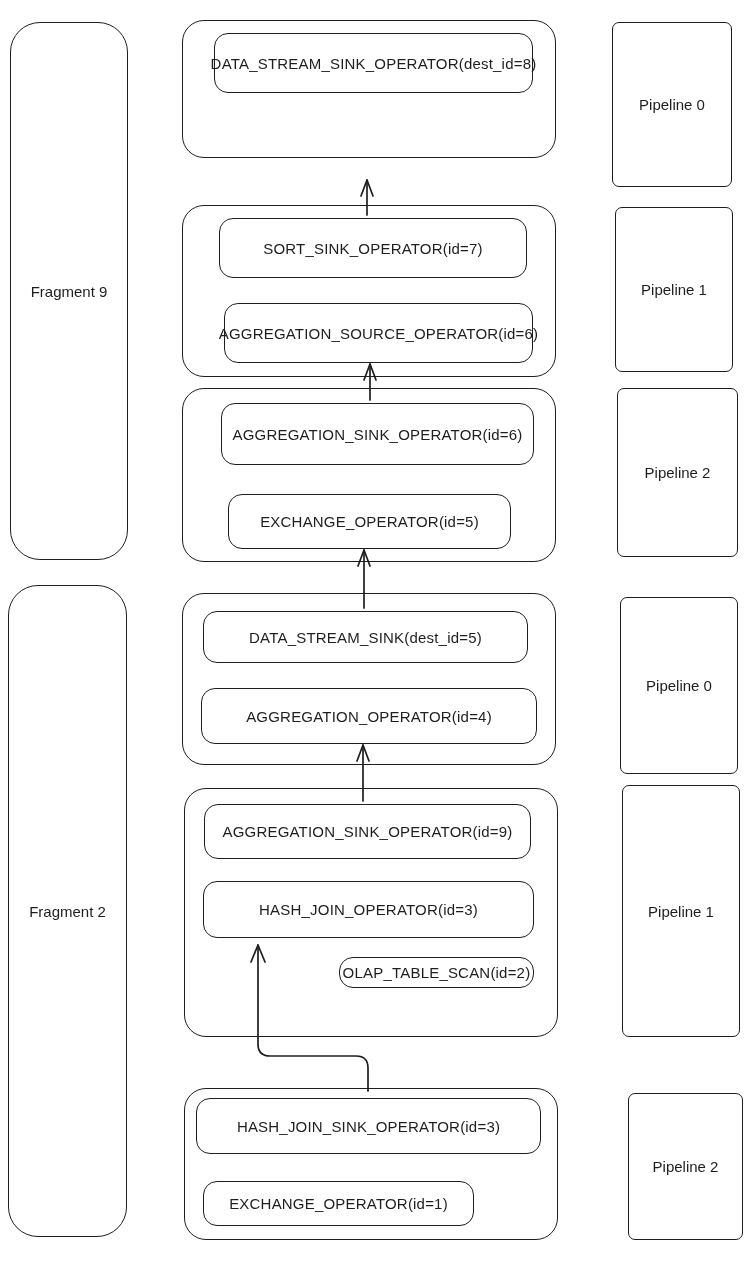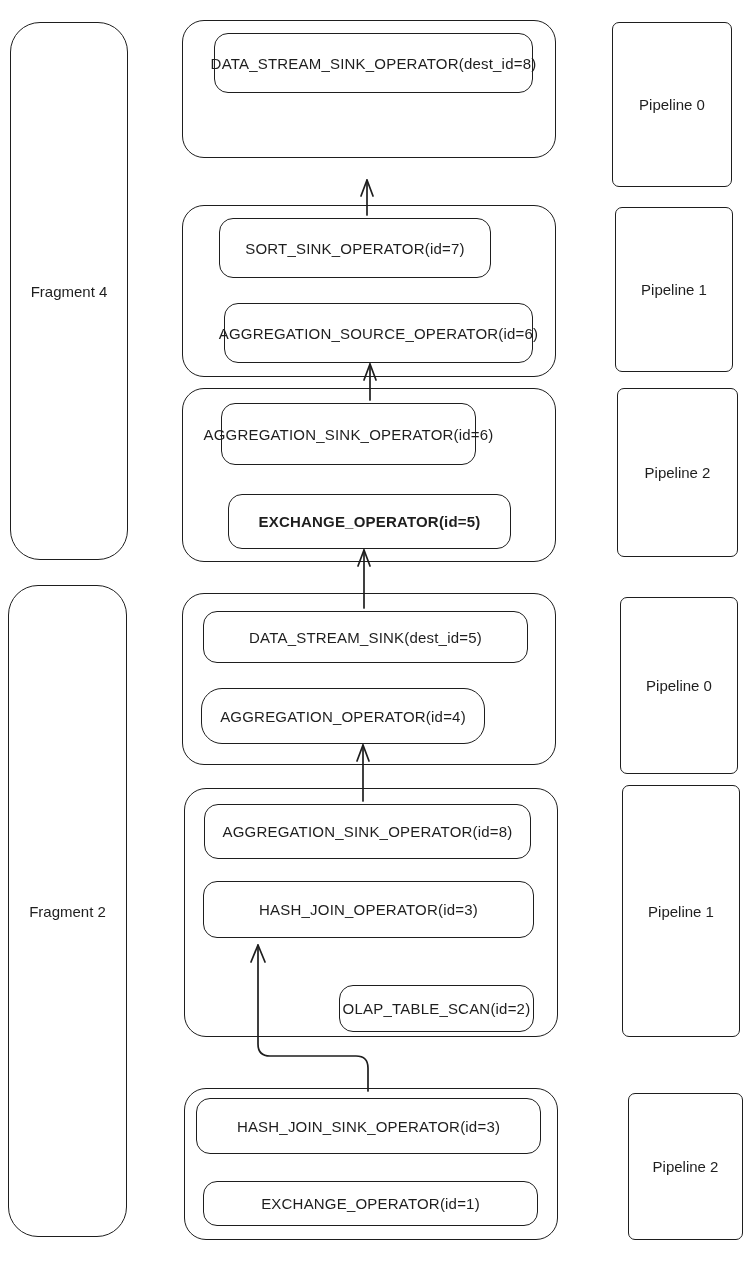--- a/index.html
+++ b/index.html
@@ -65,76 +65,76 @@
     stroke-linecap: round;
     stroke-linejoin: round;
   }
 </style>
 </head>
 <body>
 
 <div id="canvas">
 
   <div class="box fragment-box" style="left:10px; top:22px; width:118px; height:538px;">
-    <span>Fragment 4</span>
+    <span>Fragment 9</span>
   </div>
   <div class="box fragment-box" style="left:8px; top:585px; width:119px; height:652px;">
     <span>Fragment 2</span>
   </div>
 
   <div class="box group-box" style="left:182px; top:20px; width:374px; height:138px;">
     <div class="op-box" style="left:31px; top:12px; width:319px; height:60px;">
       <span>DATA_STREAM_SINK_OPERATOR(dest_id=8)</span>
     </div>
   </div>
 
   <div class="box group-box" style="left:182px; top:205px; width:374px; height:172px;">
-    <div class="op-box" style="left:36px; top:12px; width:272px; height:60px;">
+    <div class="op-box" style="left:36px; top:12px; width:308px; height:60px;">
       <span>SORT_SINK_OPERATOR(id=7)</span>
     </div>
     <div class="op-box" style="left:41px; top:97px; width:309px; height:60px;">
       <span>AGGREGATION_SOURCE_OPERATOR(id=6)</span>
     </div>
   </div>
 
   <div class="box group-box" style="left:182px; top:388px; width:374px; height:174px;">
-    <div class="op-box" style="left:38px; top:14px; width:255px; height:62px;">
+    <div class="op-box" style="left:38px; top:14px; width:313px; height:62px;">
       <span>AGGREGATION_SINK_OPERATOR(id=6)</span>
     </div>
-    <div class="op-box" style="left:45px; top:105px; width:283px; height:55px;font-weight:bold;">
+    <div class="op-box" style="left:45px; top:105px; width:283px; height:55px;">
       <span>EXCHANGE_OPERATOR(id=5)</span>
     </div>
   </div>
 
   <div class="box group-box" style="left:182px; top:593px; width:374px; height:172px;padding-left:44px;">
     <div class="op-box" style="left:20px; top:17px; width:325px; height:52px;">
       <span>DATA_STREAM_SINK(dest_id=5)</span>
     </div>
-    <div class="op-box" style="left:18px; top:94px; width:284px; height:56px;border-radius:21px;">
+    <div class="op-box" style="left:18px; top:94px; width:336px; height:56px;">
       <span>AGGREGATION_OPERATOR(id=4)</span>
     </div>
   </div>
 
   <div class="box group-box" style="left:184px; top:788px; width:374px; height:249px;">
     <div class="op-box" style="left:19px; top:15px; width:327px; height:55px;">
-      <span>AGGREGATION_SINK_OPERATOR(id=8)</span>
+      <span>AGGREGATION_SINK_OPERATOR(id=9)</span>
     </div>
     <div class="op-box" style="left:18px; top:92px; width:331px; height:57px;">
       <span>HASH_JOIN_OPERATOR(id=3)</span>
     </div>
-    <div class="op-box" style="left:154px; top:196px; width:195px; height:47px;">
+    <div class="op-box" style="left:154px; top:168px; width:195px; height:31px;">
       <span>OLAP_TABLE_SCAN(id=2)</span>
     </div>
   </div>
 
   <div class="box group-box" style="left:184px; top:1088px; width:374px; height:152px;">
     <div class="op-box" style="left:11px; top:9px; width:345px; height:56px;">
       <span>HASH_JOIN_SINK_OPERATOR(id=3)</span>
     </div>
-    <div class="op-box" style="left:18px; top:92px; width:335px; height:45px;">
+    <div class="op-box" style="left:18px; top:92px; width:271px; height:45px;">
       <span>EXCHANGE_OPERATOR(id=1)</span>
     </div>
   </div>
 
   <div class="box pipeline-box" style="left:612px; top:22px; width:120px; height:165px;">
     <span>Pipeline 0</span>
   </div>
   <div class="box pipeline-box" style="left:615px; top:207px; width:118px; height:165px;">
     <span>Pipeline 1</span>
   </div>

